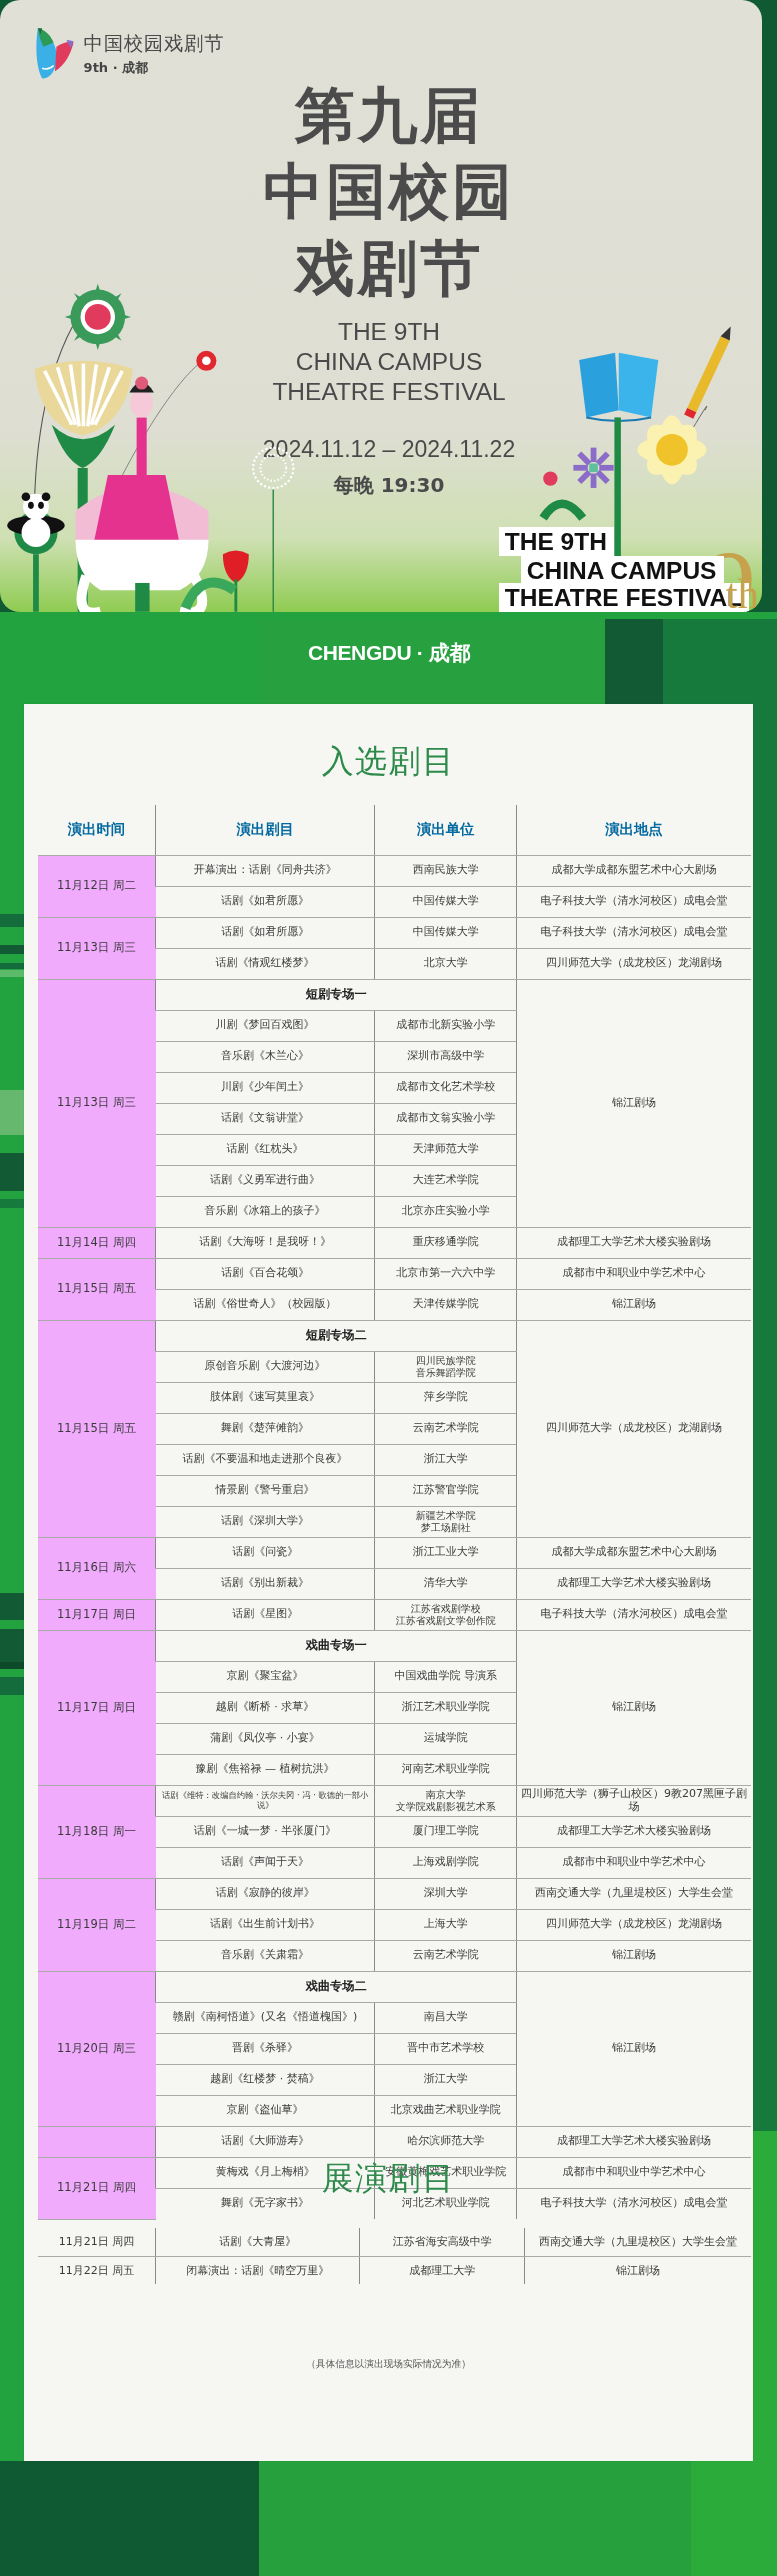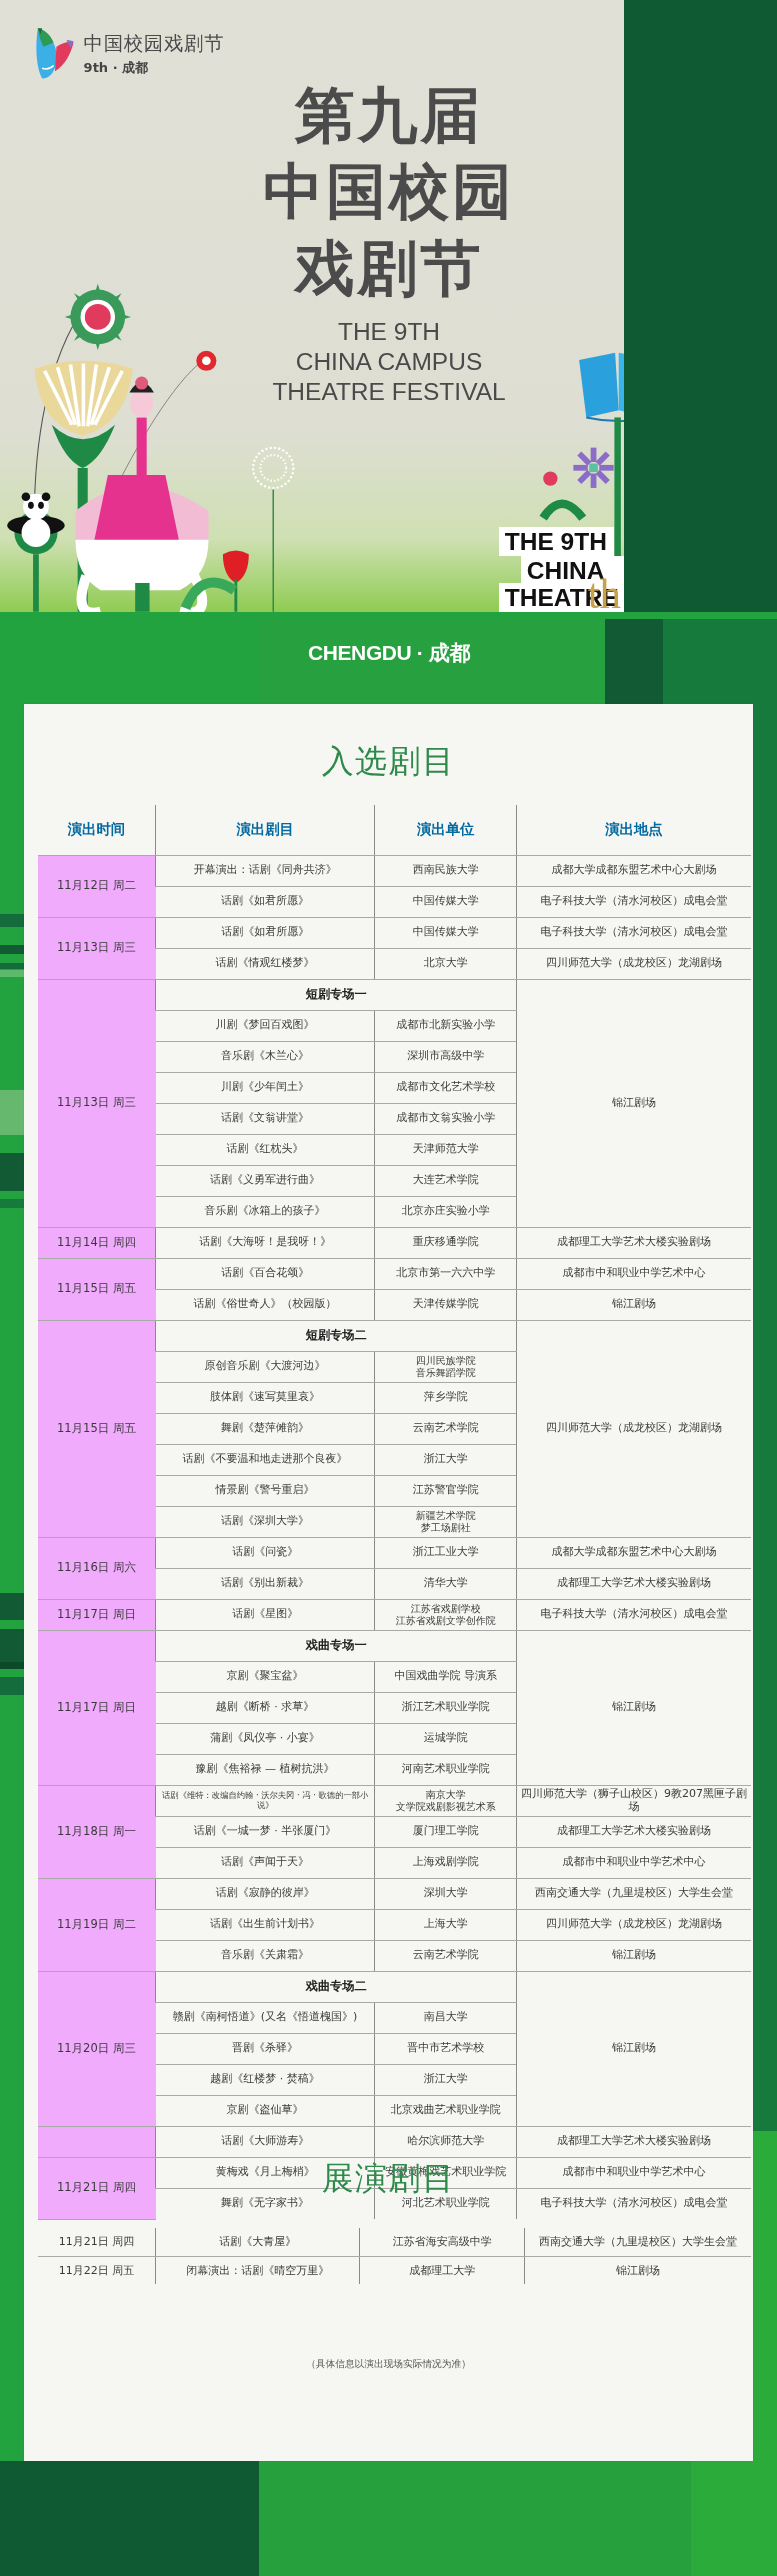--- a/index.html
+++ b/index.html
@@ -1,22 +1,22 @@
 <!DOCTYPE html>
 <html style="font-size:11.5px"><head>
 <meta charset="utf-8">
 <style>
   * { box-sizing: border-box; margin: 0; padding: 0; }
   html, body { width: 778px; }
   body { font-family: "DejaVu Sans", "Liberation Sans", sans-serif; background: #0f5a33; color: #333; }
   .page { position: relative; width: 778px; height: 2576px; overflow: hidden; }
 
   
-  .hero { position: absolute; left: 0; top: 0; width: 624px; height: 612px;
-    background: linear-gradient(to bottom, #e0e0d6 0%, #deded3 70%, #cfe0b3 88%, #8fcc52 100%); overflow: hidden; }
+  .hero { position: absolute; left: 0; top: 0; width: 762px; height: 612px;
+    background: linear-gradient(to bottom, #e0e0d6 0%, #deded3 70%, #cfe0b3 88%, #8fcc52 100%); overflow: hidden; border-radius: 20px; }
   .logo { position: absolute; left: 35px; top: 24.5px; display: flex; align-items: center; }
   .logo-mark { width: 40px; height: 58px; position: relative; }
   .logo-text { margin-left: 8.6px; }
   .logo-title { font-size: 19.4px; color: #4a4a4a; letter-spacing: 0.7px; }
   .logo-sub { font-size: 13px; font-weight: bold; color: #444; margin-top: 2.9px; }
   .hero-cn { position: absolute; left: 0; width: 778px; text-align: center; font-size: 60px; color: #4b4b4b; font-weight: bold; line-height: 1; letter-spacing: 2.9px; }
   .hero-en { position: absolute; left: 0; width: 778px; text-align: center; font-size: 24.5px; color: #4a4a4a; line-height: 1.25; font-family: "Liberation Sans", sans-serif; }
   .hero-date { position: absolute; left: 0; width: 778px; text-align: center; font-size: 23px; color: #4a4a4a; font-family: "Liberation Sans", sans-serif; }
   .hero-time { position: absolute; left: 0; width: 778px; text-align: center; font-size: 20px; color: #4a4a4a; font-weight: bold; }
   .badge-box { position: absolute; background: #fff; font-family: "Liberation Sans", sans-serif; font-weight: bold; color: #111; font-size: 24.5px; line-height: 1; padding: 2.9px 7.2px 1.4px 5.8px; }
@@ -71,20 +71,22 @@
     </div>
 
     <div class="hero-cn" style="top:161px;">中国校园</div>
     <div class="hero-cn" style="top:85px;">第九届</div>
     <div class="hero-cn" style="top:238px;">戏剧节</div>
 
     <div class="hero-en" style="top:317px;">THE 9TH</div>
     <div class="hero-en" style="top:347px;">CHINA CAMPUS</div>
     <div class="hero-en" style="top:377px;">THEATRE FESTIVAL</div>
 
+    <div class="hero-date" style="top:436px;">2024.11.12 – 2024.11.22</div>
+    <div class="hero-time" style="top:472px;">每晚 19:30</div>
 
     <svg style="position:absolute;left:0;top:216px;" width="302" height="396" viewBox="0 0 420 550">
 
       <path d="M48 400 C50 300 70 180 130 110" stroke="#555" stroke-width="1.5" fill="none"></path>
       <path d="M160 380 C200 300 250 220 290 195" stroke="#777" stroke-width="1.2" fill="none"></path>
 
       <g transform="translate(136,140)">
         <circle r="38" fill="#3a9a5a"></circle>
         <g fill="#3a9a5a">
           <polygon points="0,-46 5,-30 -5,-30"></polygon>

